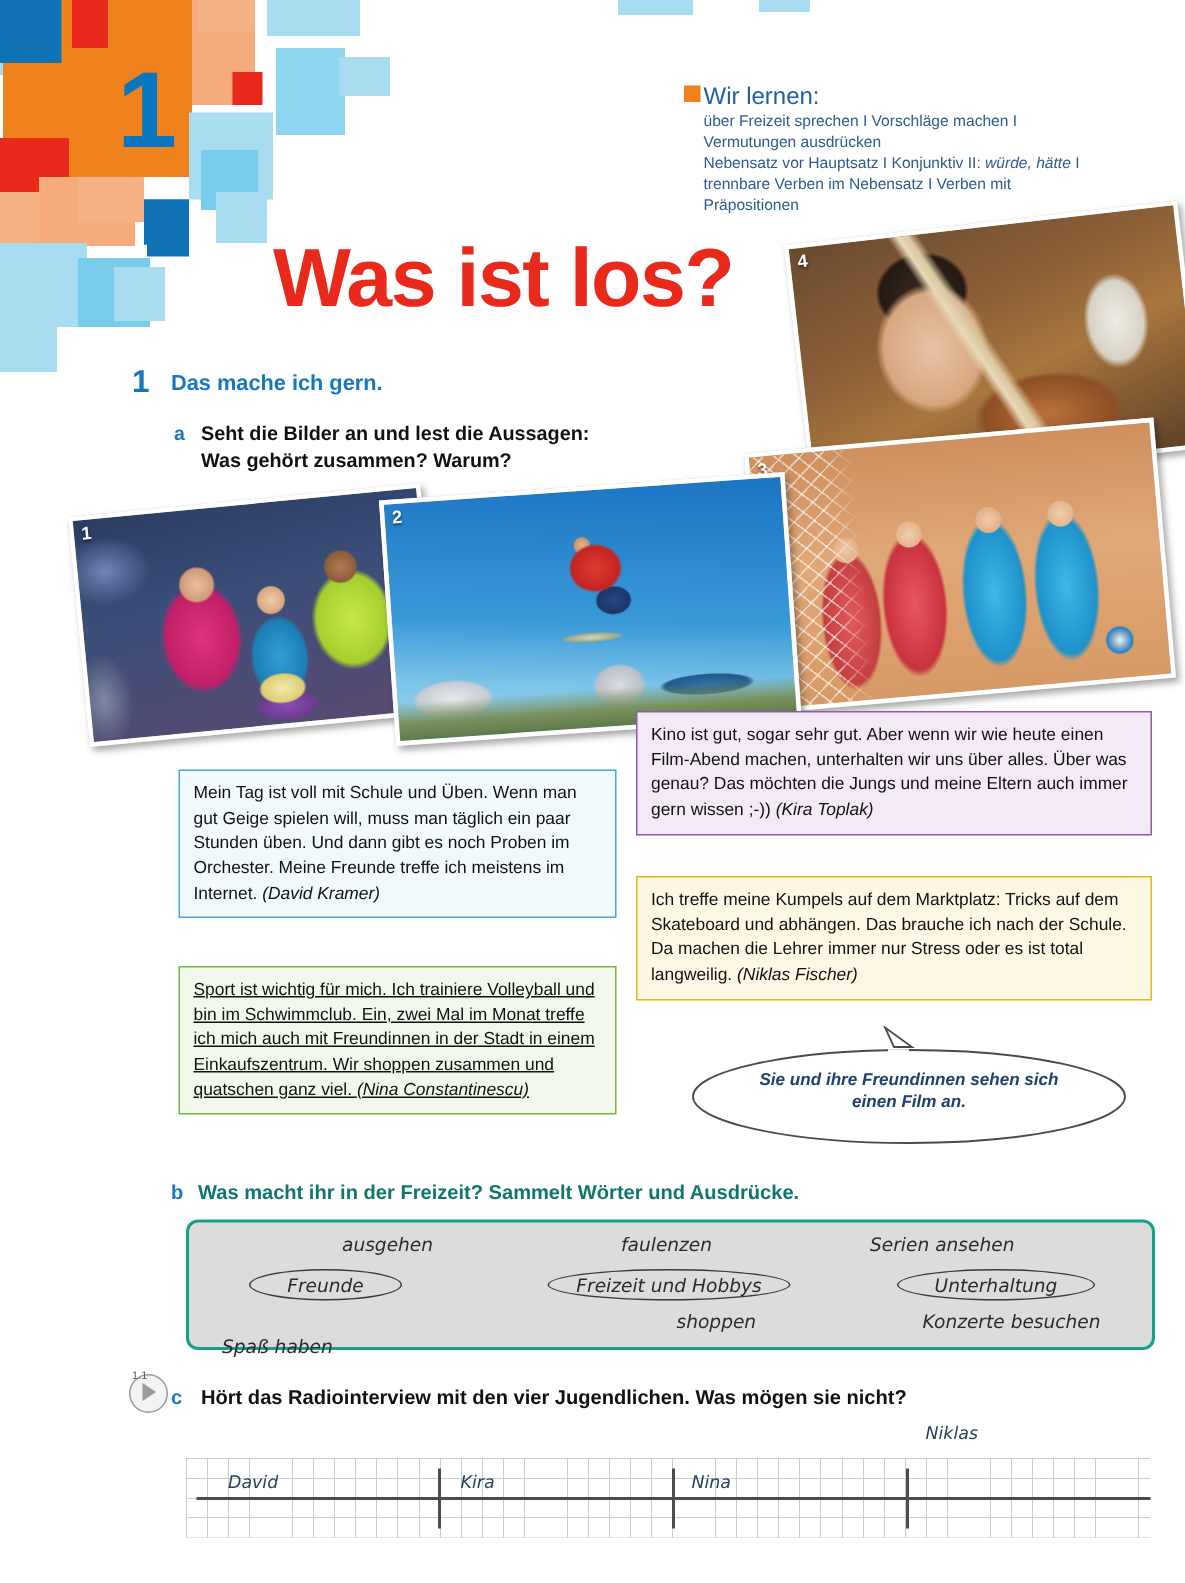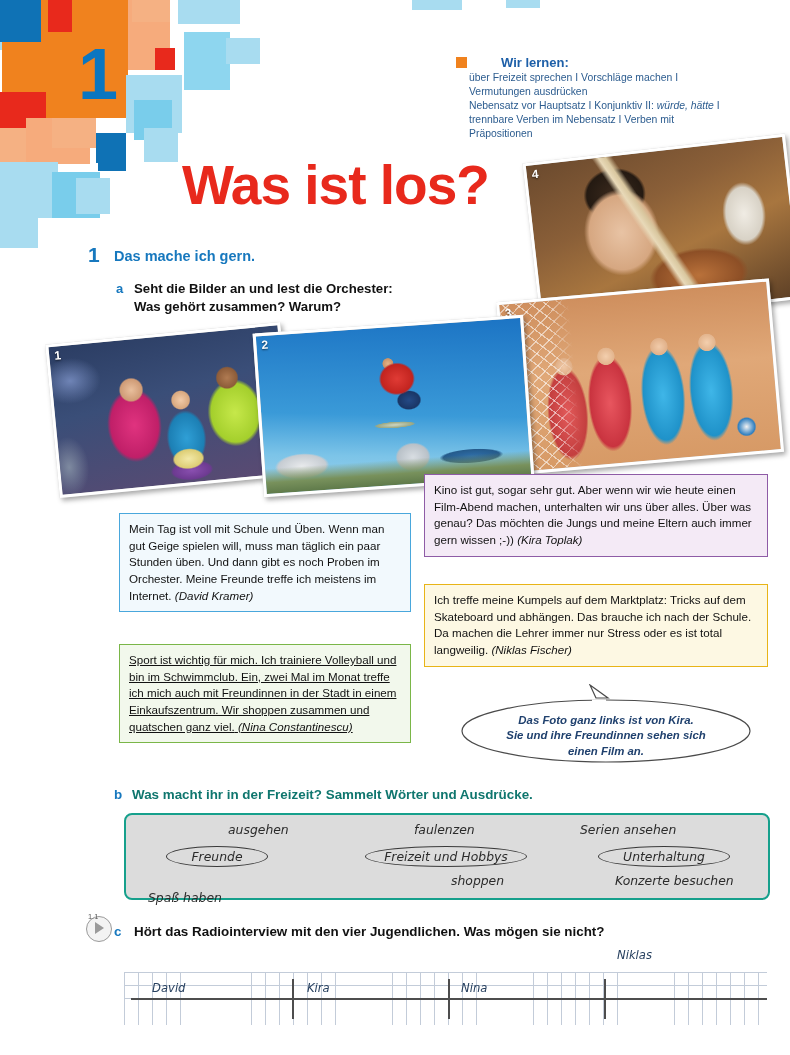--- a/index.html
+++ b/index.html
@@ -7,21 +7,21 @@
        font-family:"Liberation Sans",sans-serif;color:#1a1a1a;}
 
   
   .deco{position:absolute;}
 
   
   .chapnum{position:absolute;left:78px;top:38px;font-size:72px;font-weight:bold;
            color:#0b76c0;line-height:1;letter-spacing:-2px;}
   .wirlernen{position:absolute;left:469px;top:54px;width:300px;font-size:10.4px;
              line-height:1.34;color:#2c5c8f;}
-  .wirlernen .wl-head{font-weight:bold;color:#1d5fa8;font-size:13px;margin-left:32px;}
+  .wirlernen .wl-head{font-weight:normal;color:#1d5fa8;font-size:16px;}
   .wl-marker{position:absolute;left:456px;top:57px;width:11px;height:11px;background:#f0821e;}
   .wl-it{font-style:italic;}
 
   .maintitle{position:absolute;left:182px;top:158px;font-size:55px;font-weight:bold;
              color:#e8291c;letter-spacing:-1px;line-height:1;}
 
   
   .ex1num{position:absolute;left:88px;top:243px;font-size:21px;font-weight:bold;color:#1778be;}
   .ex1title{position:absolute;left:114px;top:248px;font-size:14.5px;font-weight:bold;color:#1778be;}
   .task-a-let{position:absolute;left:116px;top:281px;font-size:13px;font-weight:bold;color:#1778be;}
@@ -122,21 +122,21 @@
   <div>trennbare Verben im Nebensatz I Verben mit</div>
   <div>Präpositionen</div>
 </div>
 
 <div class="maintitle">Was ist los?</div>
 
 <div class="ex1num">1</div>
 <div class="ex1title">Das mache ich gern.</div>
 <div class="task-a-let">a</div>
 <div class="task-a-txt">
-  <div>Seht die Bilder an und lest die Orchester:</div>
+  <div>Seht die Bilder an und lest die Aussagen:</div>
   <div>Was gehört zusammen? Warum?</div>
 </div>
 
 <div class="photo" style="left:531px;top:148px;width:258px;height:160px;transform:rotate(-6.5deg);">
   <div class="ph-layer" style="background:linear-gradient(160deg,#6b4a2e 0%,#8a5f38 35%,#a8763f 60%,#5d4026 100%);"></div>
   <div class="ph-layer" style="background:
       radial-gradient(ellipse 52px 60px at 34% 48%,#e8c3a4 0%,#d6a781 62%,rgba(0,0,0,0) 72%),
       radial-gradient(ellipse 40px 34px at 33% 24%,#3b2a1d 0%,#241a12 70%,rgba(0,0,0,0) 78%),
       radial-gradient(ellipse 62px 34px at 62% 80%,#b9713a 0%,#8d4f26 70%,rgba(0,0,0,0) 80%),
       radial-gradient(ellipse 30px 44px at 82% 45%,#f0ece4 0%,#d8d2c6 60%,rgba(0,0,0,0) 72%);"></div>
@@ -212,21 +212,20 @@
   <span>Ich treffe meine Kumpels auf dem Marktplatz: Tricks auf dem Skateboard und abhängen. Das brauche ich nach der Schule. Da machen die Lehrer immer nur Stress oder es ist total langweilig.</span>
   <i>(Niklas Fischer)</i>
 </div>
 
 <svg class="deco" style="left:456px;top:684px;" width="300" height="92" viewBox="0 0 300 92">
   <path d="M140 14 L134 1 L152 14 Z" fill="#ffffff" stroke="#4a4a4a" stroke-width="1.2"></path>
   <ellipse cx="150" cy="47" rx="144" ry="31" fill="#ffffff" stroke="#4a4a4a" stroke-width="1.2"></ellipse>
   <path d="M136 17 L150 17" stroke="#ffffff" stroke-width="3"></path>
 </svg>
 <div class="bubble-txt">
-  <div>Das Foto ganz links ist von Kira.</div>
   <div>Sie und ihre Freundinnen sehen sich</div>
   <div>einen Film an.</div>
 </div>
 
 <div class="task-b-let">b</div>
 <div class="task-b-txt">Was macht ihr in der Freizeit? Sammelt Wörter und Ausdrücke.</div>
 
 <div class="wordbox"></div>
 
 <div class="hw" style="left:228px;top:822px;">ausgehen</div>

